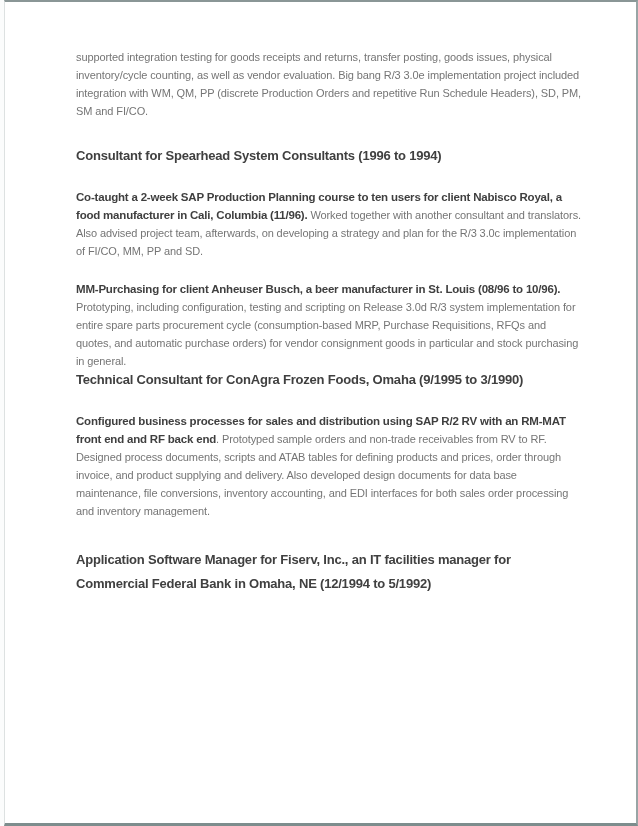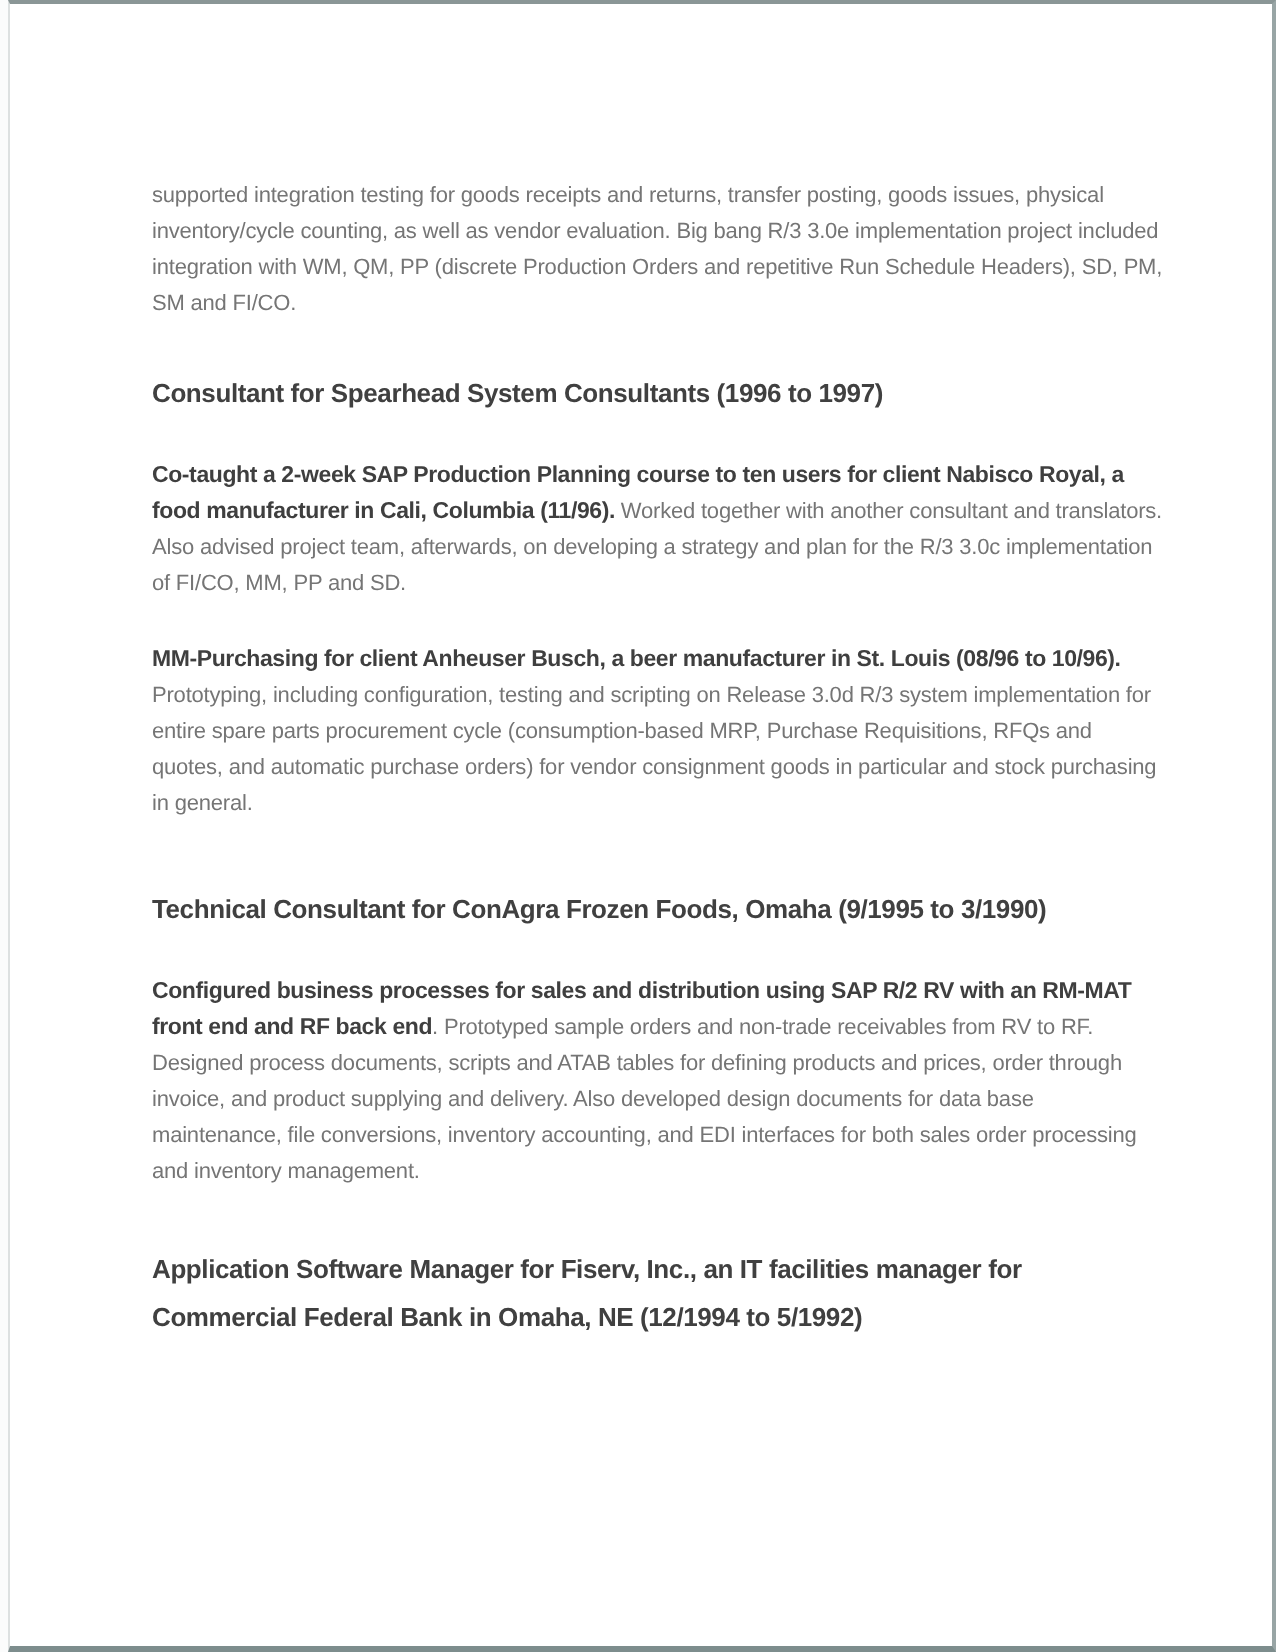--- a/index.html
+++ b/index.html
@@ -22,21 +22,21 @@
   .page{
     position:absolute;
     top:0; left:4px; right:0; bottom:0;
     background:var(--page-background);
     border-top:2px solid var(--frame-top);
     border-bottom:3px solid var(--frame-bottom);
     border-right:2px solid var(--frame-right);
     border-left:1px solid var(--frame-left);
   }
   .content{
-    padding:87px 54px 0 71px;
+    padding:46px 54px 0 71px;
     width:100%;
   }
   .para{
     font-size:11px;
     line-height:18px;
     letter-spacing:-0.1px;
     color:var(--body-text);
     margin:0;
   }
   .para .lead{
@@ -49,33 +49,33 @@
   h2.section-heading{
     font-size:13px;
     line-height:20px;
     letter-spacing:-0.2px;
     font-weight:bold;
     color:var(--heading-text);
     margin:0 0 22px 0;
   }
   h2.section-heading.two-line{line-height:24px;margin-bottom:10px;}
   .p-after-gap{margin-bottom:20px;}
-  .gap-to-heading-sm{margin-bottom:34px;}
+  .gap-to-heading-sm{}
   .gap-to-heading-lg{margin-bottom:28px;}
   .h-gap-sm{margin-bottom:16px;}
 </style>
 </head>
 <body>
 
 <div class="page">
   <div class="content">
 
     <p class="para intro"><span>supported integration testing for goods receipts and returns, transfer posting, goods issues, physical inventory/cycle counting, as well as vendor evaluation. Big bang R/3 3.0e implementation project included integration with WM, QM, PP (discrete Production Orders and repetitive Run Schedule Headers), SD, PM, SM and FI/CO.</span></p>
 
-    <h2 class="section-heading">Consultant for Spearhead System Consultants (1996 to 1997)</h2>
+    <h2 class="section-heading">Consultant for Spearhead System Consultants (1996 to 1994)</h2>
 
     <p class="para p-after-gap"><span class="lead">Co-taught a 2-week SAP Production Planning course to ten users for client Nabisco Royal, a food manufacturer in Cali, Columbia (11/96).</span><span> Worked together with another consultant and translators.  Also advised project team, afterwards, on developing a strategy and plan for the R/3 3.0c implementation of FI/CO, MM, PP and SD.</span></p>
 
     <p class="para gap-to-heading-sm"><span class="lead">MM-Purchasing for client Anheuser Busch, a beer manufacturer in St. Louis (08/96 to 10/96).</span><span> Prototyping, including configuration, testing and scripting on Release 3.0d R/3 system implementation for entire spare parts procurement cycle (consumption-based MRP, Purchase Requisitions, RFQs and quotes, and automatic purchase orders) for vendor consignment goods in particular and stock purchasing in general.</span></p>
 
     <h2 class="section-heading h-gap-sm">Technical Consultant for ConAgra Frozen Foods, Omaha (9/1995 to 3/1990)</h2>
 
     <p class="para gap-to-heading-lg"><span class="lead">Configured business processes for sales and distribution using SAP R/2 RV with an RM-MAT front end and RF back end</span><span>. Prototyped sample orders and non-trade receivables from RV to RF. Designed process documents, scripts and ATAB tables for defining products and prices, order through invoice, and product supplying and delivery. Also developed design documents for data base maintenance, file conversions, inventory accounting, and EDI interfaces for both sales order processing and inventory management.</span></p>
 
     <h2 class="section-heading two-line">Application Software Manager for Fiserv, Inc., an IT facilities manager for Commercial Federal Bank in Omaha, NE (12/1994 to 5/1992)</h2>

